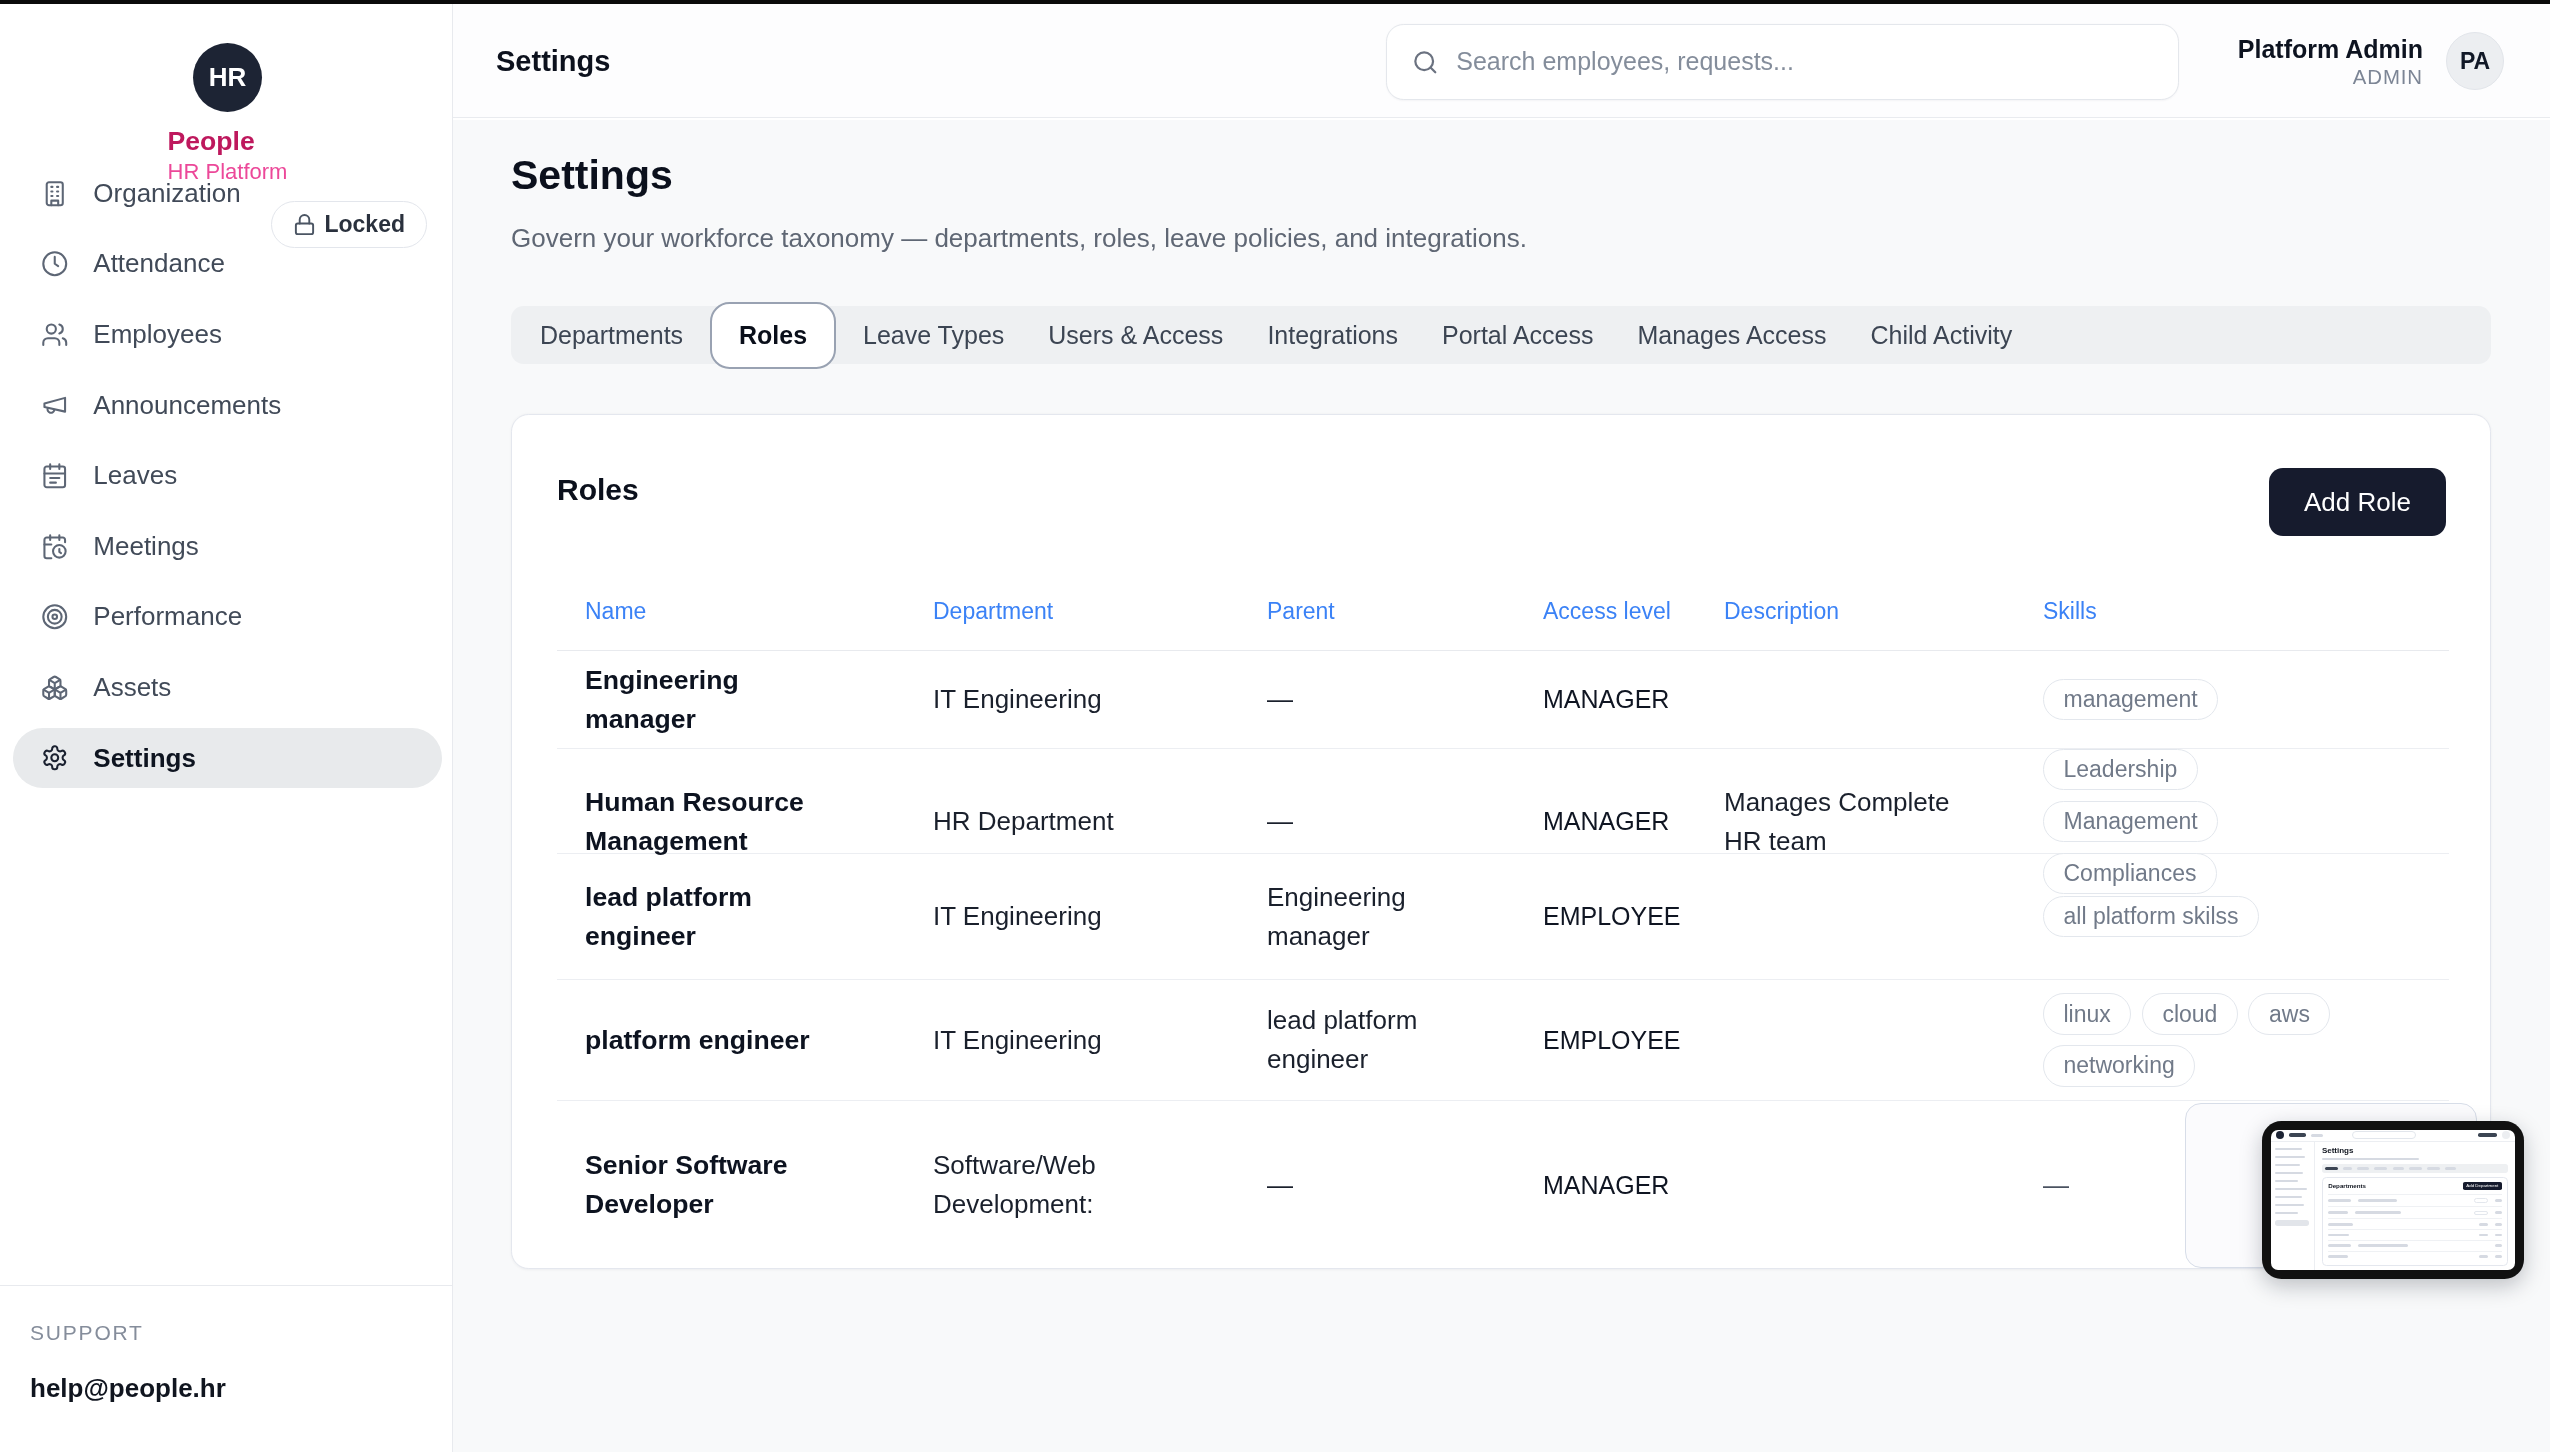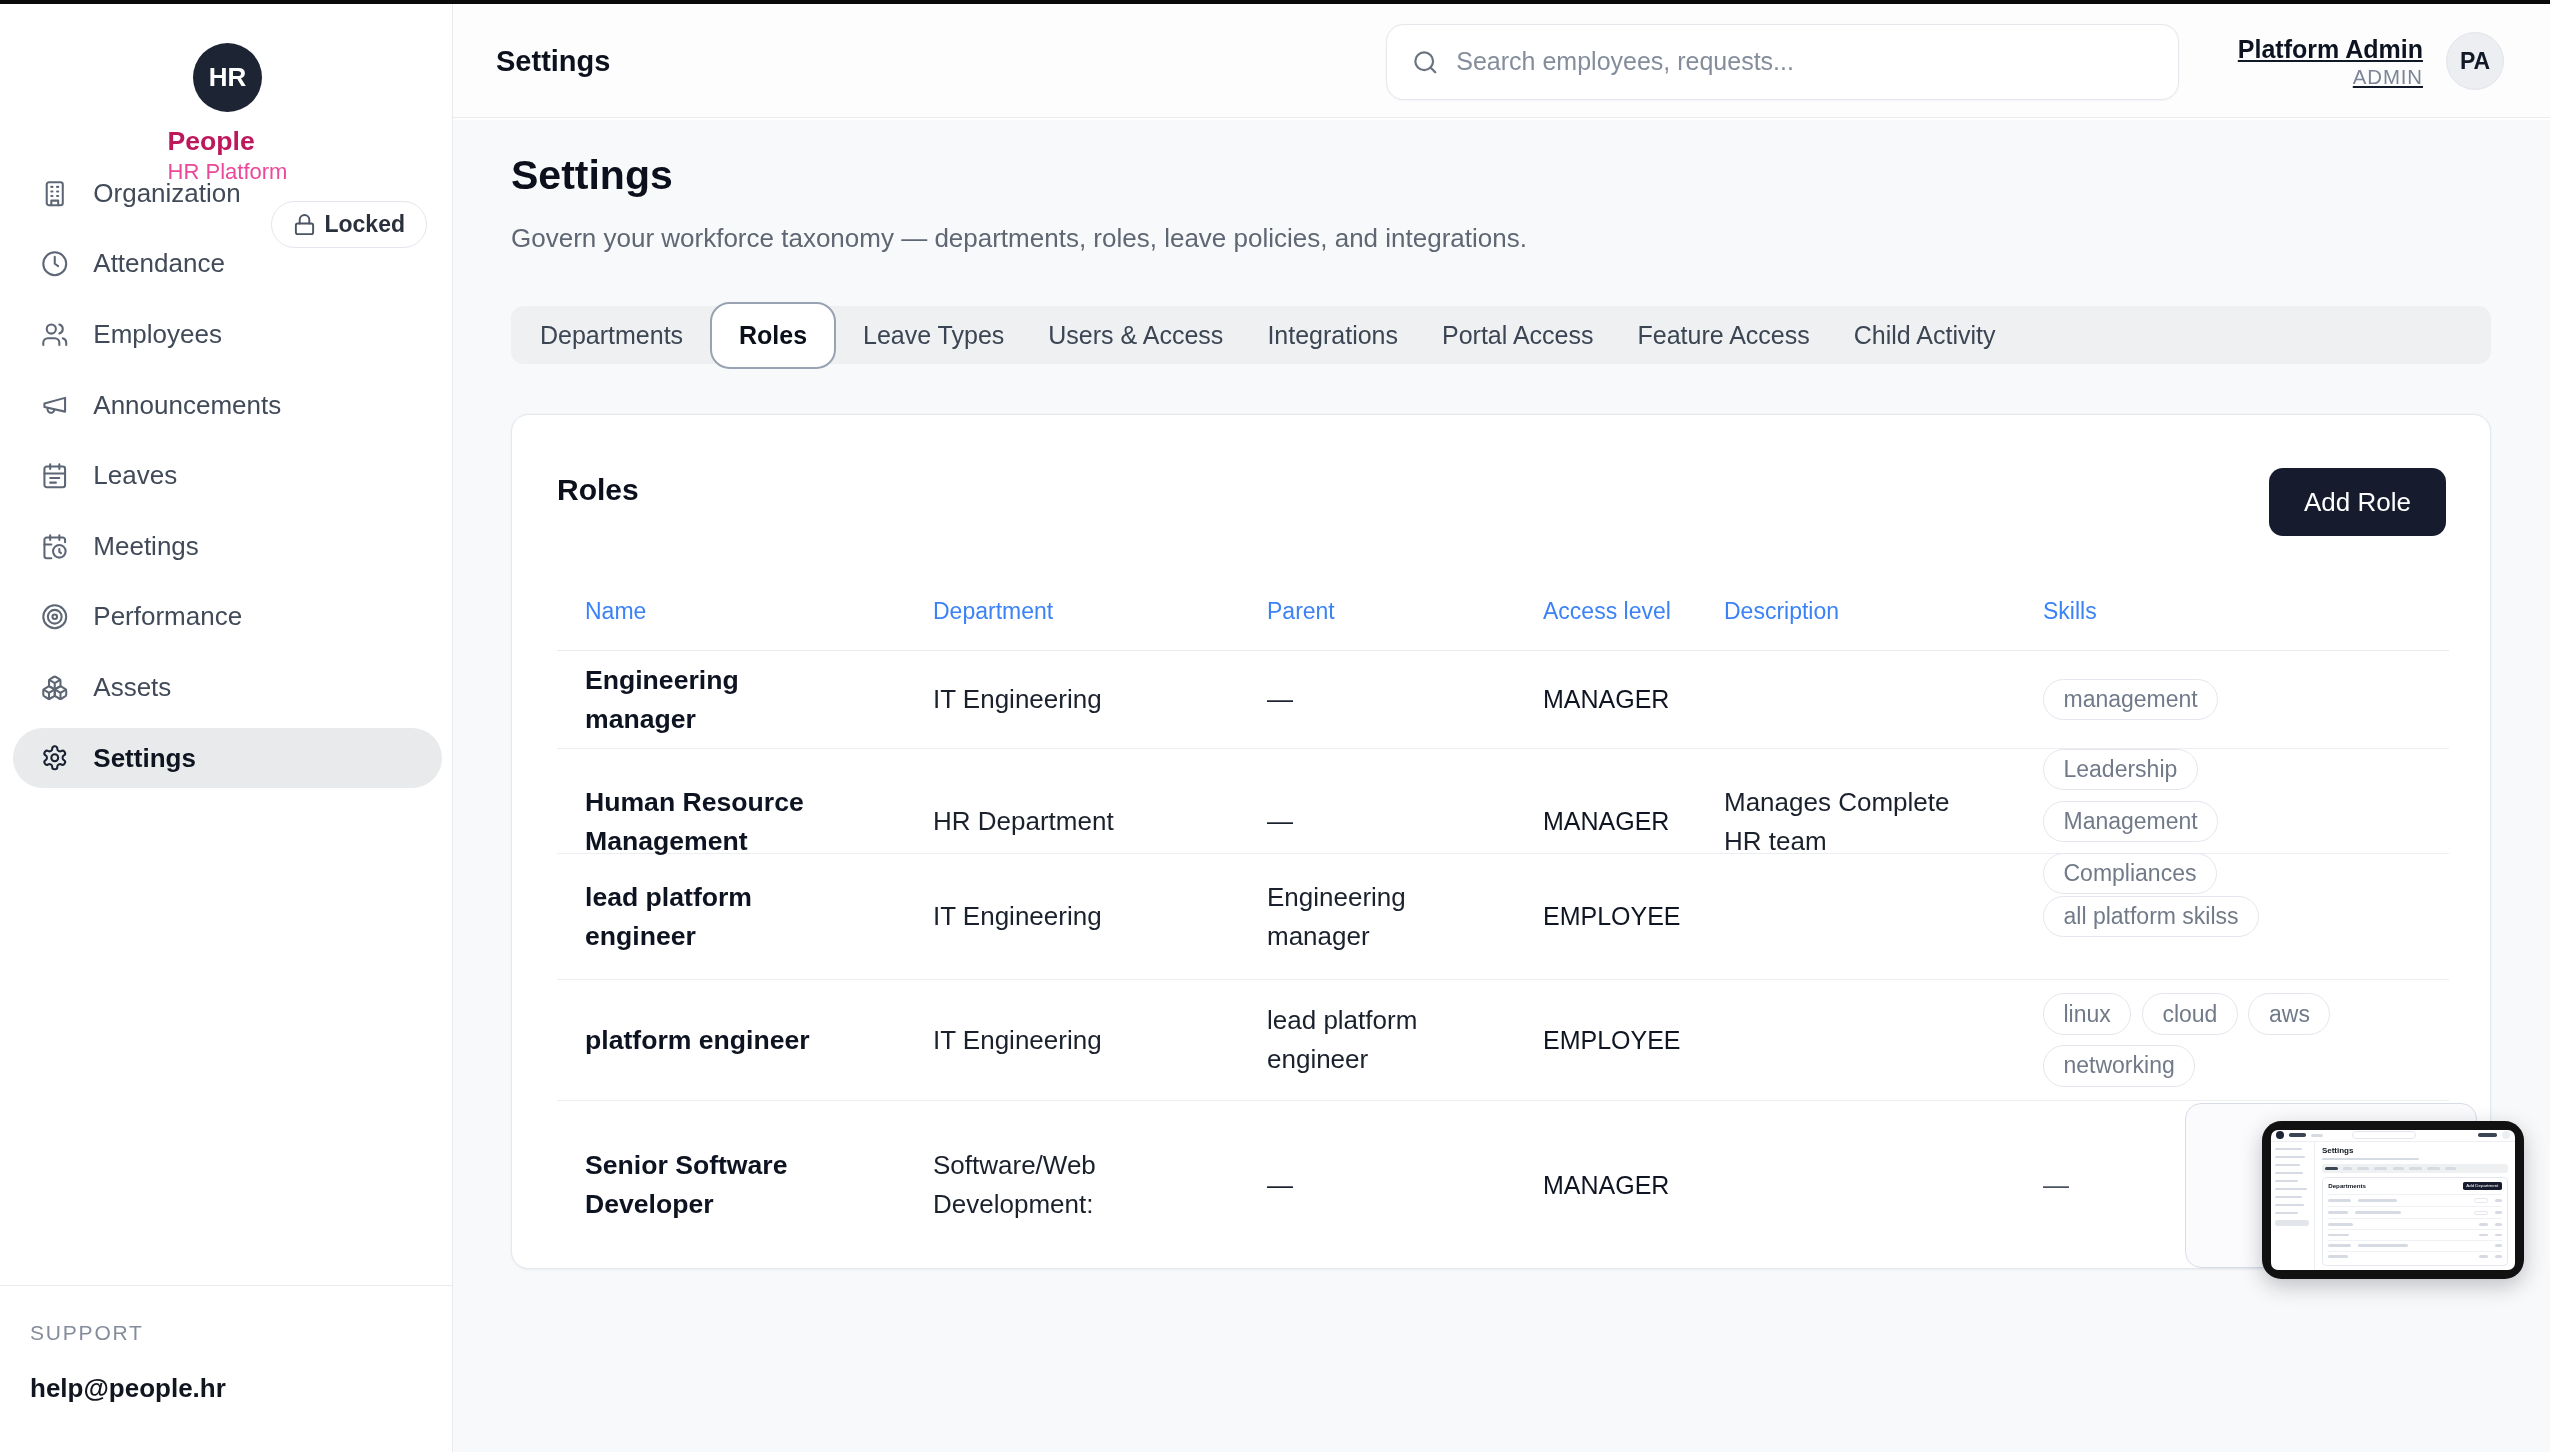--- a/index.html
+++ b/index.html
@@ -39,21 +39,21 @@
   .header-title { position:absolute; left:43px; top:50%; transform:translateY(-50%);
     font-size:29px; font-weight:600; color:#0c111d; }
   .search-box { position:absolute; left:933px; top:19.5px; width:793px; height:76px; background:#fff;
     border:1.8px solid #e4e7ec; border-radius:17.7px; display:flex; align-items:center; padding:0 25px;
     gap:17.7px; box-shadow:0 0.9px 1.8px rgba(16,24,40,.04); }
   .search-box svg { width:26.6px; height:26.6px; color:#6b7280; flex:0 0 auto; }
   .search-box input { border:none; outline:none; flex:1; font-size:25px; color:#111827;
     font-family:"Liberation Sans", sans-serif; background:transparent; }
   .search-box input::placeholder { color:#848d9b; }
   .user-cluster { position:absolute; right:46px; top:0; height:114px; display:flex; align-items:center; gap:23px; }
-  .user-texts { text-align:right;text-decoration:underline; }
+  .user-texts { text-align:right; }
   .user-name { font-size:25px; font-weight:bold; color:#0d1320; line-height:1.25; }
   .user-role { font-size:20.4px; color:#7c8595; letter-spacing:0.9px; }
   .avatar { width:58px; height:58px; border-radius:50%; background:#eceef1; border:0.9px solid #e2e5ea;
     display:flex; align-items:center; justify-content:center; font-size:23px; font-weight:600; color:#111827; }
 
   
   .main { position:absolute; top:120px; left:453px; right:0; bottom:0; background:#f8f9fa; }
   .page-title { position:absolute; left:58px; top:32px; font-size:41px; font-weight:bold; color:#0b101c; }
   .page-subtitle { position:absolute; left:58px; top:103px; font-size:26px; color:#5f6774; }
 
@@ -243,21 +243,21 @@
     <h1 class="page-title">Settings</h1>
     <p class="page-subtitle">Govern your workforce taxonomy — departments, roles, leave policies, and integrations.</p>
 
     <div class="tabbar">
       <div class="tab">Departments</div>
       <div class="tab active">Roles</div>
       <div class="tab">Leave Types</div>
       <div class="tab">Users &amp; Access</div>
       <div class="tab">Integrations</div>
       <div class="tab">Portal Access</div>
-      <div class="tab">Feature Access</div>
+      <div class="tab">Manages Access</div>
       <div class="tab">Child Activity</div>
     </div>
 
     <section class="card">
       <h2 class="card-title">Roles</h2>
       <button class="add-role-btn">Add Role</button>
 
       <div class="table">
         <div class="trow thead">
           <div>Name</div>

